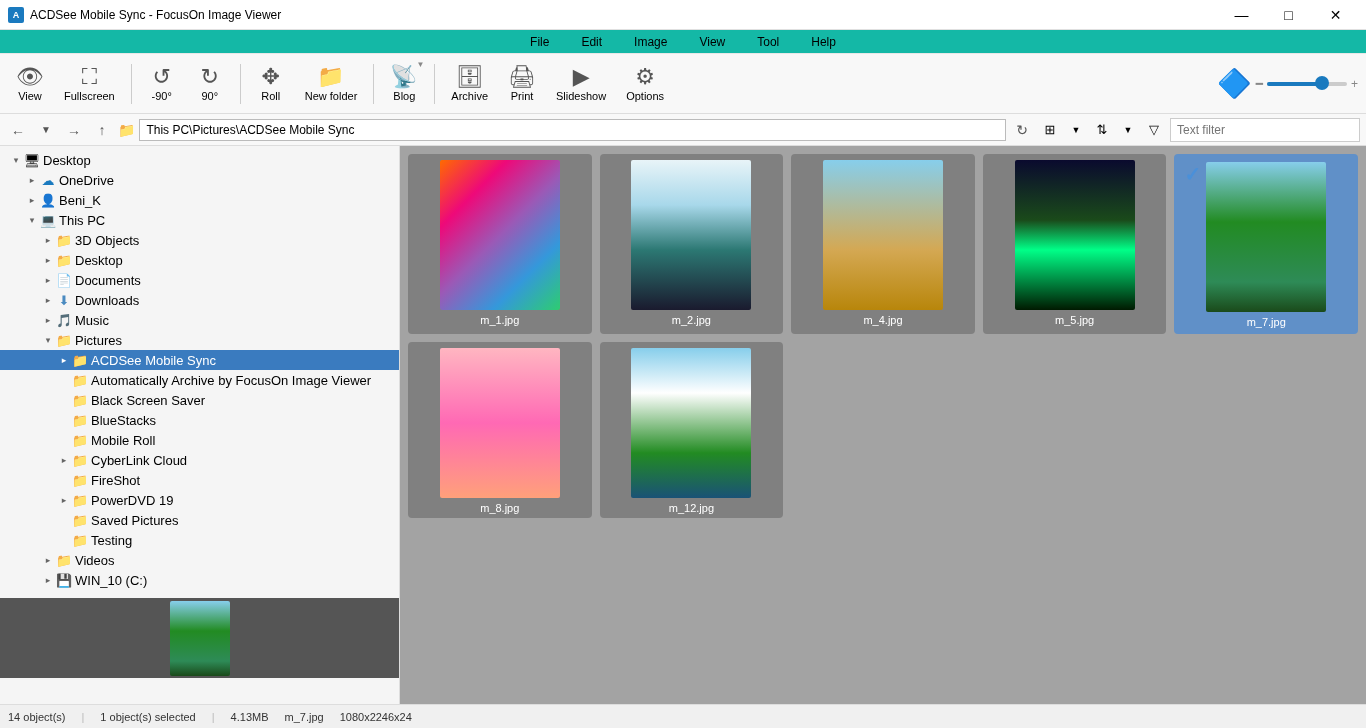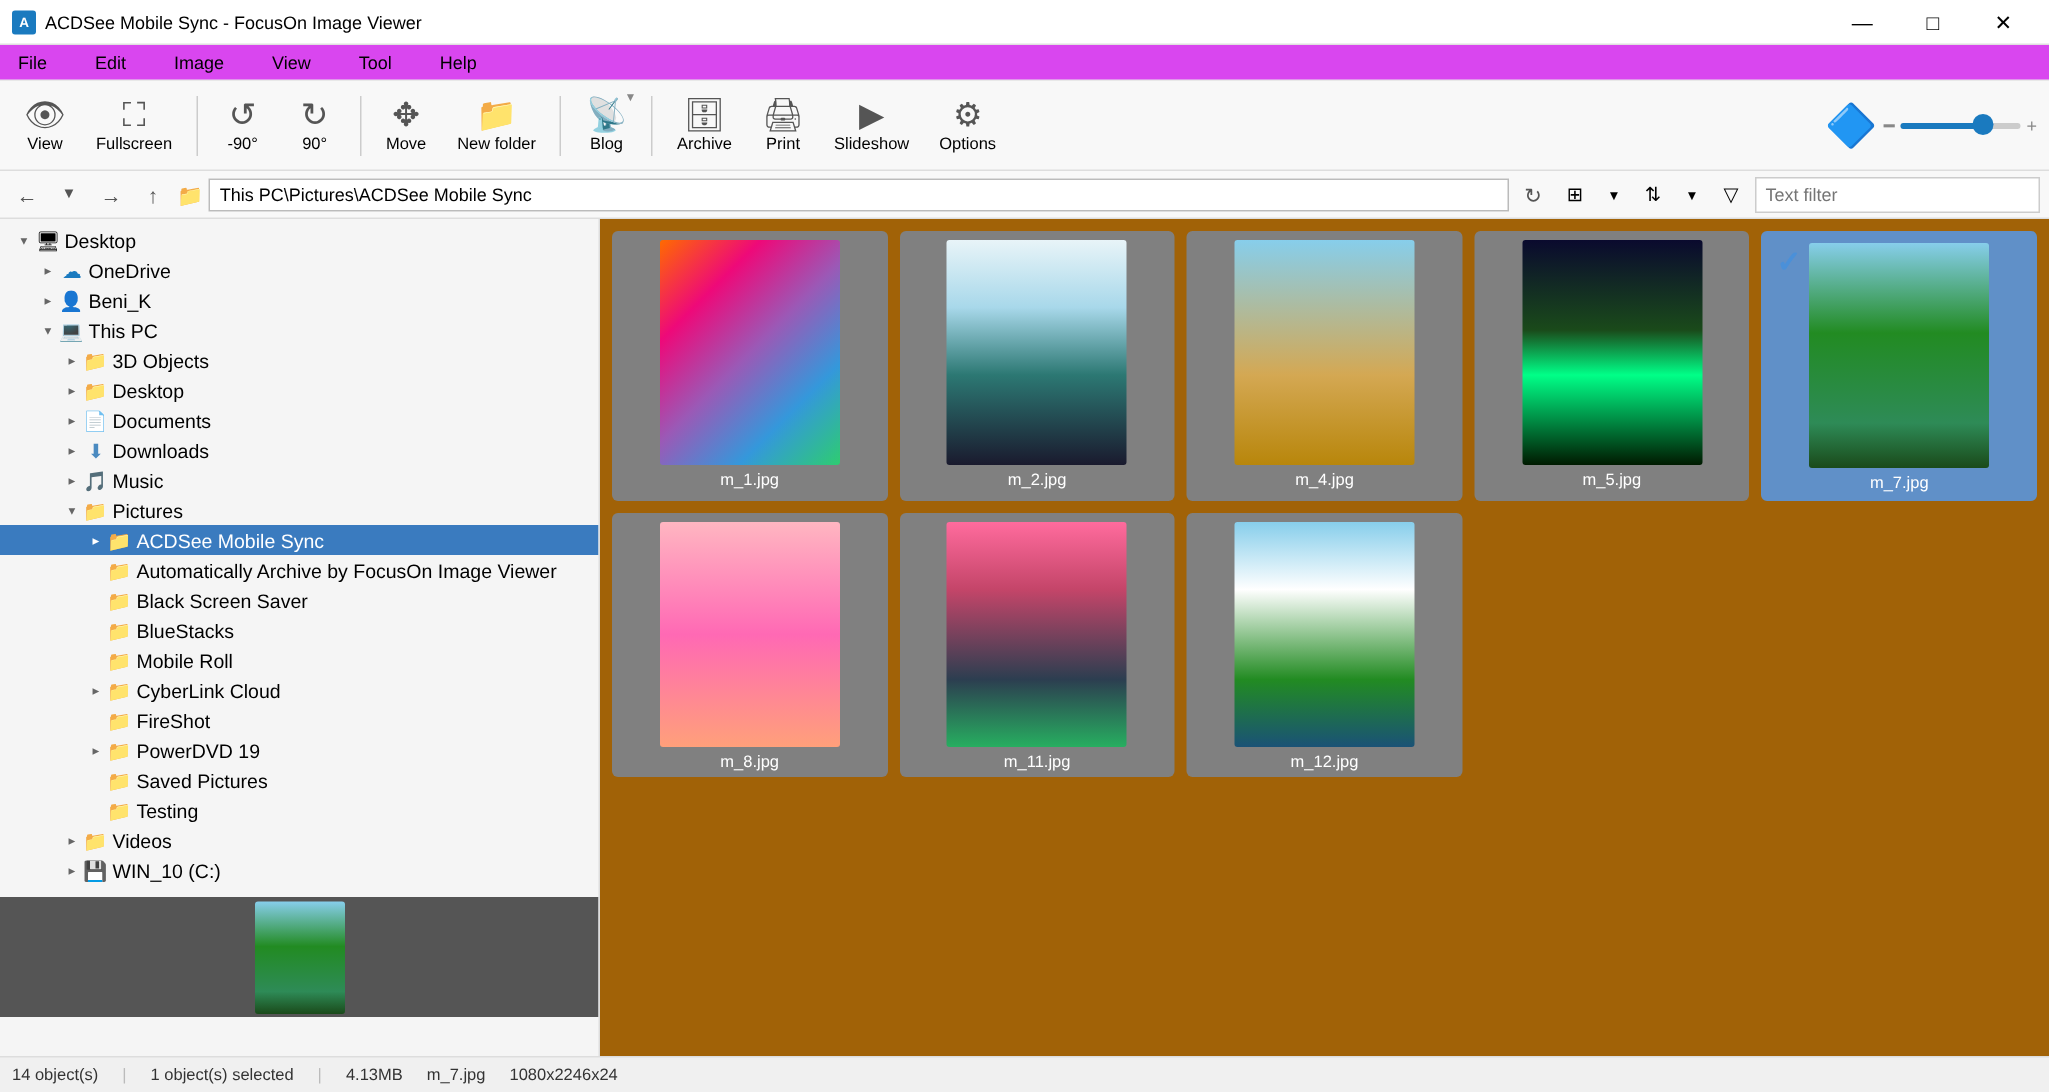--- a/index.html
+++ b/index.html
@@ -6,21 +6,21 @@
     body { font-family: 'Segoe UI', Arial, sans-serif; font-size: 12px; background: #f0f0f0; color: #000; width: 1366px; height: 728px; overflow: hidden; }
     
     
     #title-bar { background: #fff; height: 30px; display: flex; align-items: center; justify-content: space-between; padding: 0 8px; border-bottom: 1px solid #e0e0e0; }
     #title-bar .title-left { display: flex; align-items: center; gap: 6px; font-size: 12px; }
     #title-bar .title-icon { width: 16px; height: 16px; background: #1a7abf; border-radius: 2px; display: flex; align-items: center; justify-content: center; color: white; font-size: 9px; font-weight: bold; }
     #title-bar .window-controls { display: flex; gap: 2px; }
     #title-bar .win-btn { width: 45px; height: 30px; display: flex; align-items: center; justify-content: center; cursor: pointer; font-size: 14px; }
 
     
-    #menu-bar { background: #d946ef; height: 24px; display: flex; align-items: center; padding: 0 4px; border-bottom: 1px solid #e8e8e8; gap: 16px; }
+    #menu-bar { background: #14b8a6; height: 24px; display: flex; align-items: center; padding: 0 4px; border-bottom: 1px solid #e8e8e8; gap: 16px; justify-content: center; }
     .menu-item { padding: 2px 8px; cursor: pointer; font-size: 12px; }
 
     
     #toolbar { background: #f8f8f8; height: 60px; display: flex; align-items: center; padding: 0 8px; border-bottom: 1px solid #ddd; gap: 4px; }
     .tb-btn { display: flex; flex-direction: column; align-items: center; justify-content: center; padding: 4px 8px; cursor: pointer; min-width: 44px; height: 52px; border-radius: 3px; font-size: 11px; gap: 2px; }
     .tb-icon { font-size: 22px; line-height: 1; }
     .tb-divider { width: 1px; height: 40px; background: #ccc; margin: 0 4px; }
     .tb-icon-eye { color: #555; }
     .tb-icon-expand { color: #555; }
     .tb-icon-rotate { color: #555; }
@@ -62,21 +62,21 @@
     .tree-label { font-size: 13px; }
     .folder-yellow { color: #e8a020; }
     .folder-blue { color: #5090d0; }
     .folder-onedrive { color: #1a7abf; }
     .tree-indent-1 { padding-left: 8px; }
     .tree-indent-2 { padding-left: 24px; }
     .tree-indent-3 { padding-left: 40px; }
     .tree-indent-4 { padding-left: 56px; }
 
     
-    #content { flex: 1; background: #a16207; overflow-y: auto; padding: 8px; }
+    #content { flex: 1; background: #a3a3a3; overflow-y: auto; padding: 8px; }
     #content::-webkit-scrollbar { width: 8px; }
     #content::-webkit-scrollbar-thumb { background: #888; }
     .thumb-grid { display: grid; grid-template-columns: repeat(5, 1fr); gap: 8px; }
     .thumb-cell { background: #808080; border-radius: 4px; display: flex; flex-direction: column; align-items: center; padding: 6px 6px 4px; cursor: pointer; position: relative; }
     .thumb-cell.selected { background: #6090c8; border: 2px solid #6090c8; }
     .thumb-img { width: 120px; height: 150px; object-fit: cover; border-radius: 2px; overflow: hidden; position: relative; }
     .thumb-name { color: #fff; font-size: 11px; margin-top: 4px; text-align: center; }
     .check-mark { position: absolute; top: 6px; left: 8px; color: #4a90d9; font-size: 20px; font-weight: bold; z-index: 2; }
 
     
@@ -141,21 +141,21 @@
     <span class="tb-icon tb-icon-rotate">↺</span>
     <span>-90°</span>
   </div>
   <div class="tb-btn">
     <span class="tb-icon tb-icon-rotate">↻</span>
     <span>90°</span>
   </div>
   <div class="tb-divider"></div>
   <div class="tb-btn">
     <span class="tb-icon tb-icon-move">✥</span>
-    <span>Move</span>
+    <span>Roll</span>
   </div>
   <div class="tb-btn">
     <span class="tb-icon tb-icon-folder">📁</span>
     <span>New folder</span>
   </div>
   <div class="tb-divider"></div>
   <div class="tb-btn" style="position:relative;">
     <span class="tb-icon tb-icon-blog">📡</span>
     <span>Blog</span>
     <span style="position:absolute;right:2px;top:2px;font-size:8px;color:#888;">▼</span>
@@ -370,24 +370,20 @@
         <div class="thumb-cell selected">
           <span class="check-mark">✓</span>
           <div class="thumb-img img-valley"></div>
           <span class="thumb-name">m_7.jpg</span>
         </div>
         <div class="thumb-cell">
           <div class="thumb-img img-pink"></div>
           <span class="thumb-name">m_8.jpg</span>
         </div>
         <div class="thumb-cell">
-          <div class="thumb-img img-mountain"></div>
-          <span class="thumb-name">m_11.jpg</span>
-        </div>
-        <div class="thumb-cell">
           <div class="thumb-img img-alpine"></div>
           <span class="thumb-name">m_12.jpg</span>
         </div>
       </div>
   </div>
 </div>
 
 <div id="status-bar">
   <span>14 object(s)</span>
   <span class="status-sep">|</span>

